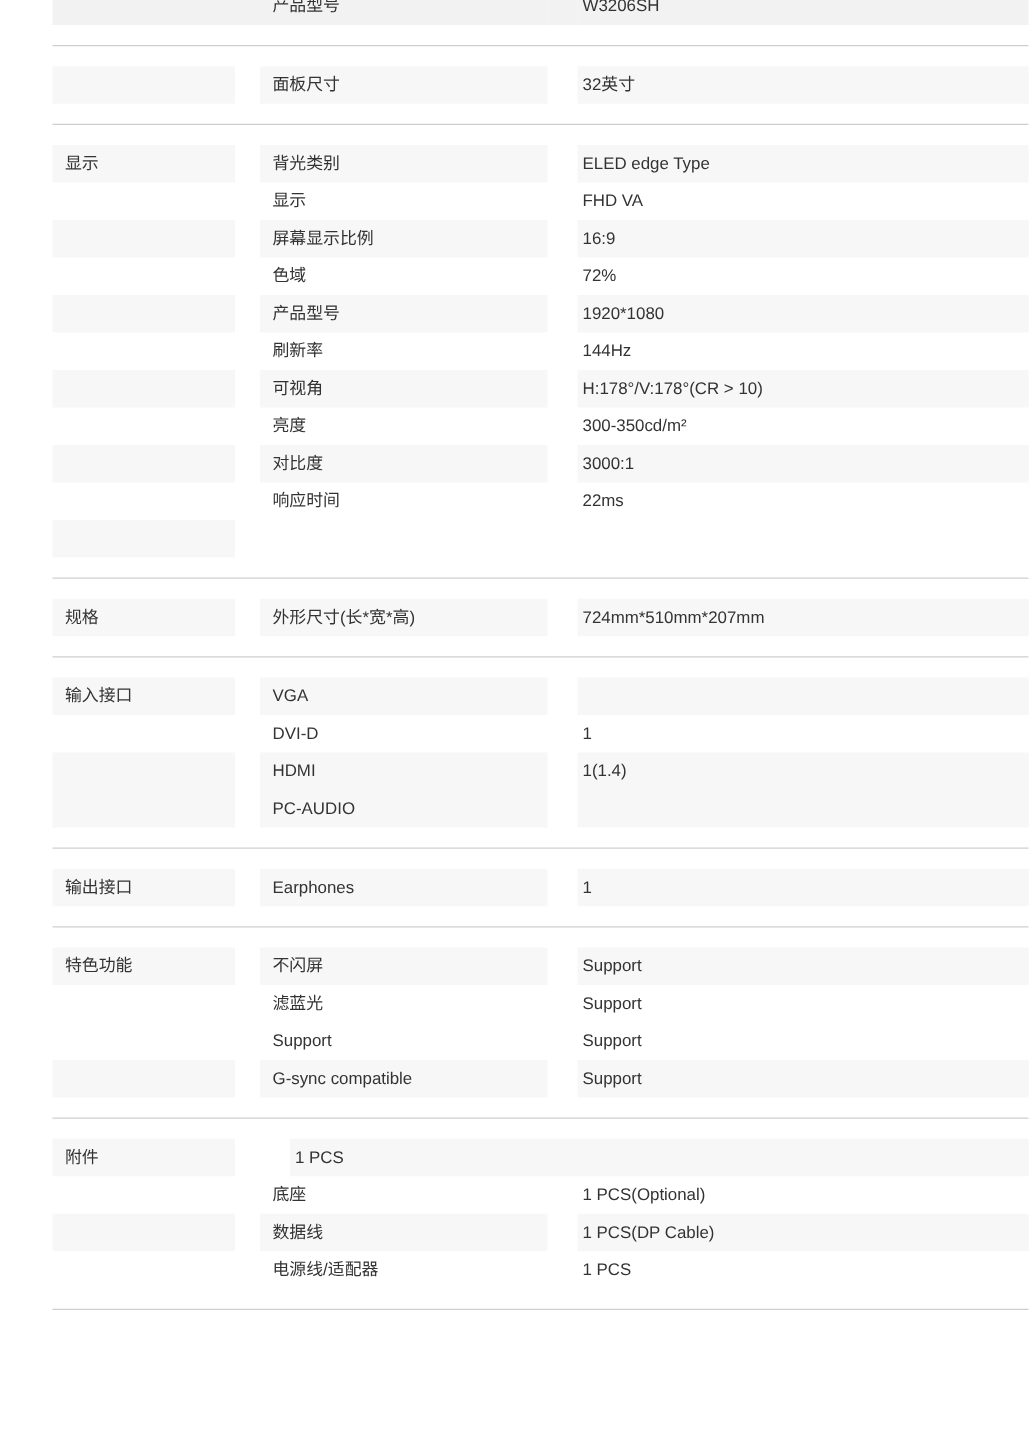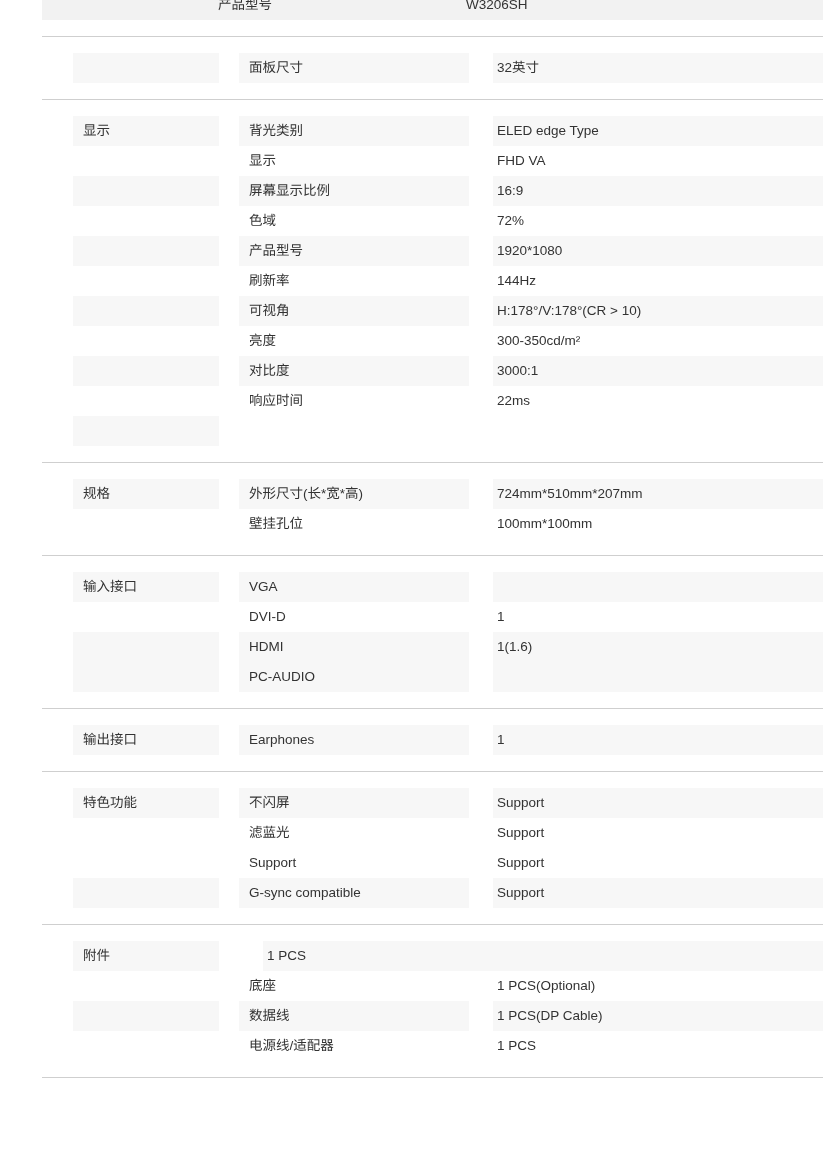--- a/index.html
+++ b/index.html
@@ -18,21 +18,21 @@
 
   #spec-sheet {
     width: 823px;
     position: relative;
   }
 
   
   .spec-section {
     position: relative;
   }
-  .spec-section.pad-top   { padding-top: 16px; margin-left: 31px; }
+  .spec-section.pad-top   { padding-top: 16px; }
   .spec-section.pad-bot   { padding-bottom: 16px; }
 
   
   .section-divider {
     height: 1px;
     background: #cfcfcf;
     margin-left: 42px;
     margin-right: 0;
   }
 
@@ -214,28 +214,20 @@
     <div class="section-divider"></div>
     <div class="spec-section pad-top pad-bot">
       <div class="spec-row striped">
         <div class="cell gutter"></div>
         <div class="cell col-category">规格</div>
         <div class="cell col-gap-1"></div>
         <div class="cell col-label">外形尺寸(长*宽*高)</div>
         <div class="cell col-gap-2"></div>
         <div class="cell col-value">724mm*510mm*207mm</div>
       </div>
-      <div class="spec-row">
-        <div class="cell gutter"></div>
-        <div class="cell col-category"></div>
-        <div class="cell col-gap-1"></div>
-        <div class="cell col-label">壁挂孔位</div>
-        <div class="cell col-gap-2"></div>
-        <div class="cell col-value">100mm*100mm</div>
-      </div>
     </div>
     <div class="section-divider"></div>
     <div class="spec-section pad-top pad-bot">
       <div class="spec-row striped">
         <div class="cell gutter"></div>
         <div class="cell col-category">输入接口</div>
         <div class="cell col-gap-1"></div>
         <div class="cell col-label">VGA</div>
         <div class="cell col-gap-2"></div>
         <div class="cell col-value"></div>
@@ -247,21 +239,21 @@
         <div class="cell col-label">DVI-D</div>
         <div class="cell col-gap-2"></div>
         <div class="cell col-value">1</div>
       </div>
       <div class="spec-row striped">
         <div class="cell gutter"></div>
         <div class="cell col-category"></div>
         <div class="cell col-gap-1"></div>
         <div class="cell col-label">HDMI</div>
         <div class="cell col-gap-2"></div>
-        <div class="cell col-value">1(1.6)</div>
+        <div class="cell col-value">1(1.4)</div>
       </div>
       <div class="spec-row striped">
         <div class="cell gutter"></div>
         <div class="cell col-category"></div>
         <div class="cell col-gap-1"></div>
         <div class="cell col-label">PC-AUDIO</div>
         <div class="cell col-gap-2"></div>
         <div class="cell col-value"></div>
       </div>
     </div>

